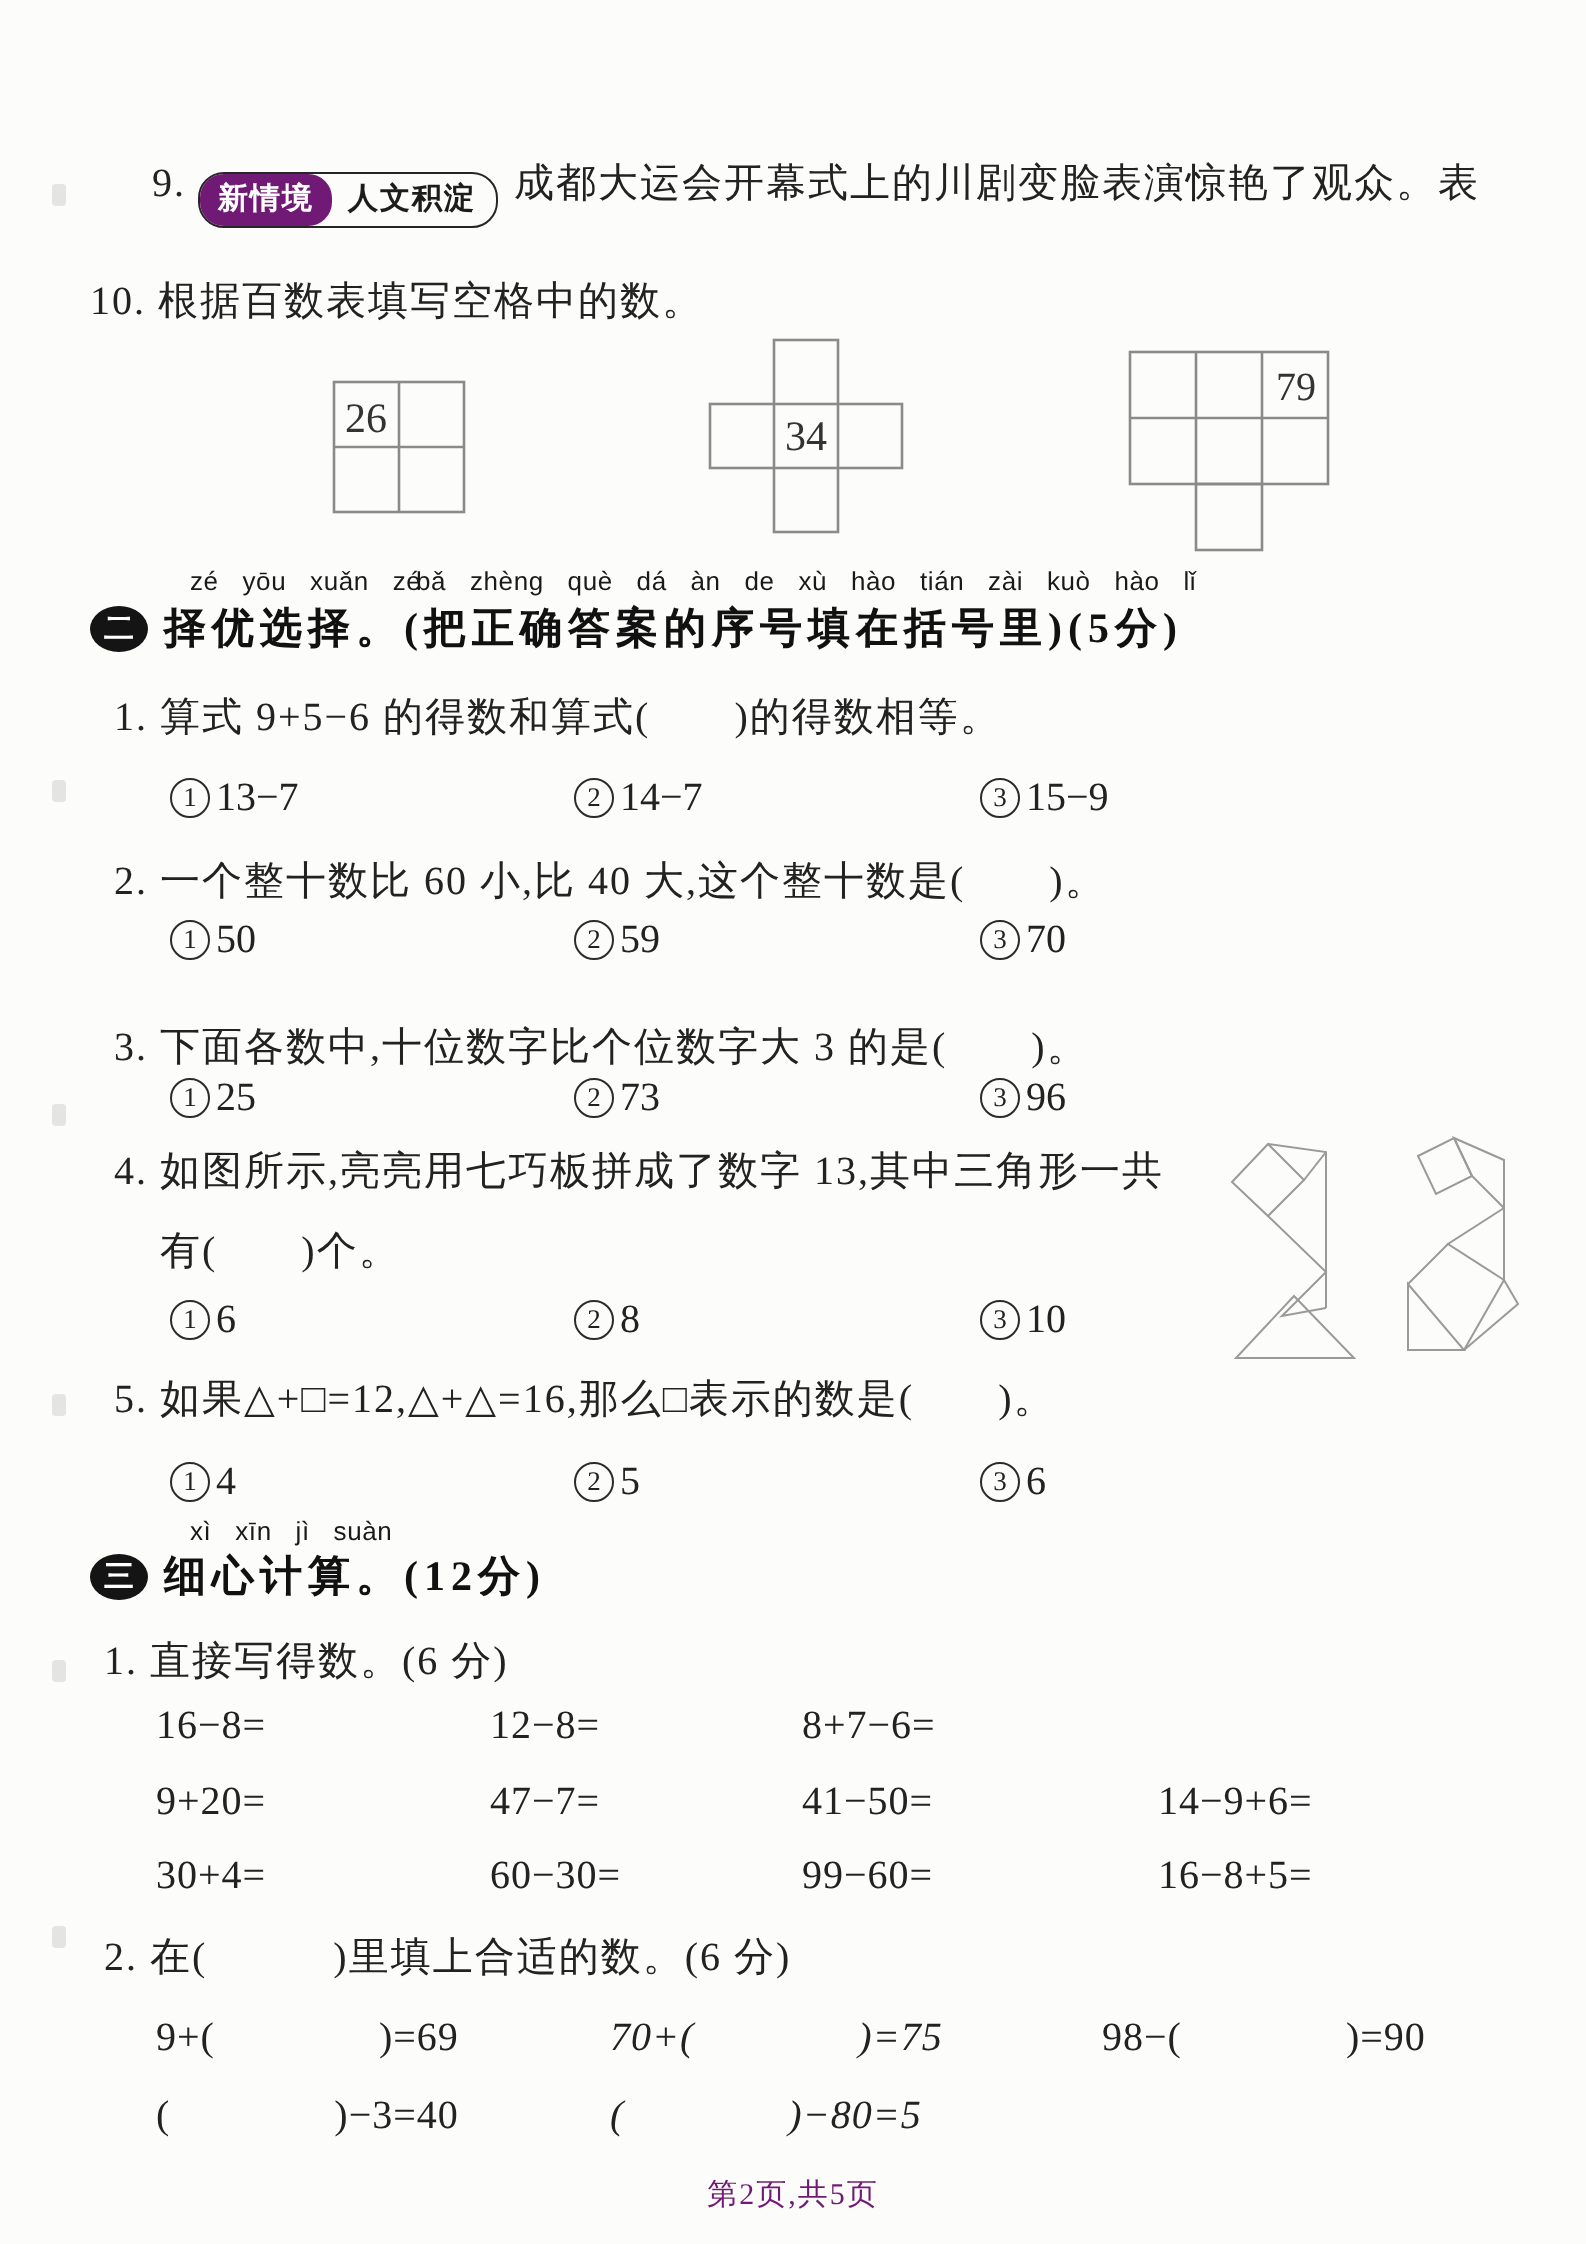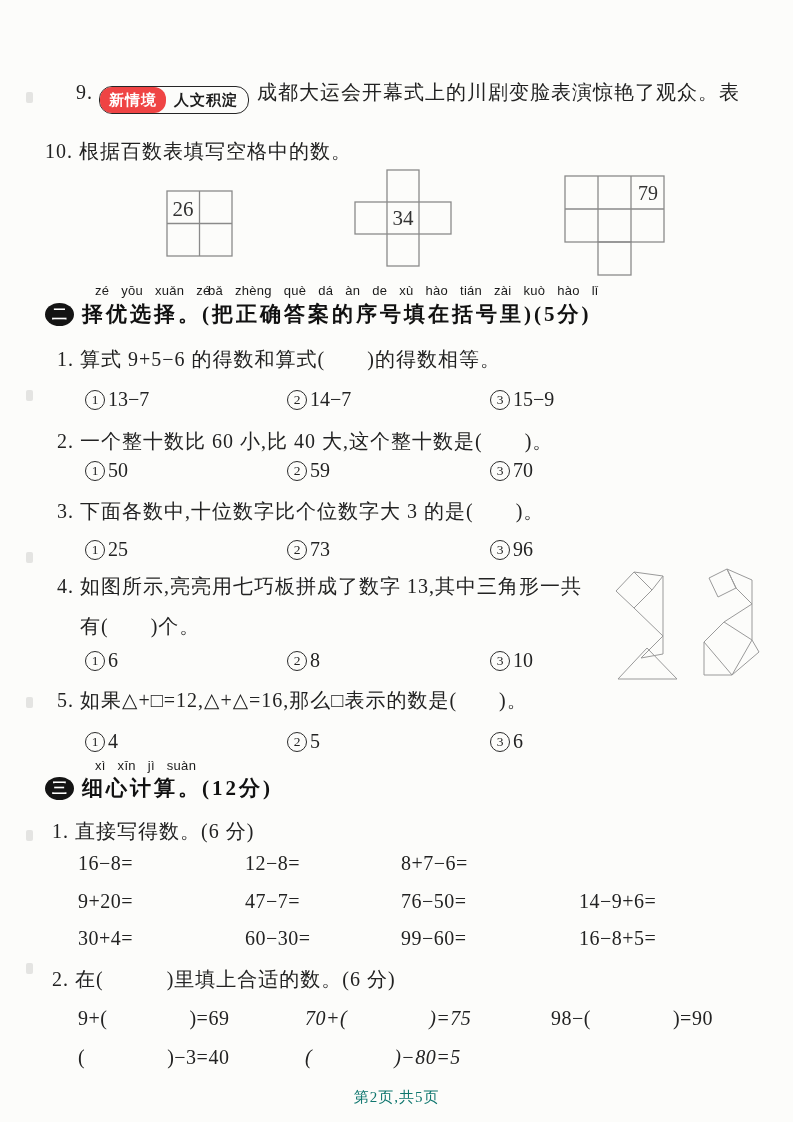--- a/index.html
+++ b/index.html
@@ -7,21 +7,21 @@
     position:relative;width:793px;height:1122px;margin:0 auto;
     background:#fcfcfa;overflow:hidden;
     font-family:"Liberation Serif","DejaVu Serif",serif;color:#222;
   }
   .line{position:absolute;font-size:20px;letter-spacing:1px;white-space:pre;line-height:28px;}
   .qnum{margin-right:4px;}
   
   .badge{display:inline-flex;align-items:center;height:26px;border:1.6px solid #262626;
     border-radius:13px;overflow:hidden;vertical-align:-6px;margin:0 8px 0 2px;
     font-family:"Liberation Sans","DejaVu Sans",sans-serif;}
-  .badge-dark{background:#ef4444;color:#fff;padding:0 9px;height:100%;display:flex;align-items:center;
+  .badge-dark{background:#701a75;color:#fff;padding:0 9px;height:100%;display:flex;align-items:center;
     border-radius:0 12px 12px 0;font-size:15px;font-weight:700;letter-spacing:1px;}
   .badge-light{padding:0 10px 0 8px;font-size:15px;font-weight:700;letter-spacing:1px;color:#1c1c1c;}
   
   .sec{position:absolute;width:720px;}
   .py{position:absolute;top:0;font-family:"Liberation Sans","DejaVu Sans",sans-serif;
     font-size:13px;color:#1a1a1a;letter-spacing:.3px;word-spacing:8px;white-space:pre;}
   .htitle{position:absolute;left:0;display:flex;align-items:center;}
   .sec-icon{width:29px;height:23px;border-radius:50%;background:#141414;color:#fff;
     display:inline-flex;align-items:center;justify-content:center;
     font-size:15px;font-weight:700;margin-right:8px;flex:none;}
@@ -38,21 +38,21 @@
   .calcrow span:nth-child(2){width:156px;}
   .calcrow span:nth-child(3){width:178px;}
   .fillrow{position:absolute;left:78px;display:flex;font-size:20px;letter-spacing:.5px;white-space:pre;}
   .fillrow span:nth-child(1){width:227px;}
   .fillrow span:nth-child(2){width:246px;font-style:italic;}
   
   .fig{position:absolute;}
   .fig path,.fig rect,.fig line{fill:none;stroke:#8a8a8a;stroke-width:1.3;}
   .fig text{fill:#333;font-family:"Liberation Serif","DejaVu Serif",serif;}
   .tangram path{fill:none;stroke:#9a9a9a;stroke-width:1;}
-  .footer{position:absolute;left:0;width:100%;text-align:center;font-size:15px;letter-spacing:1px;color:#0f766e;}
+  .footer{position:absolute;left:0;width:100%;text-align:center;font-size:15px;letter-spacing:1px;color:#701a75;}
   .smudge{position:absolute;width:7px;height:11px;background:#cfcfcd;border-radius:2px;opacity:.55;}
 </style>
 </head>
 <body>
 
 <div class="page">
 
   <div class="smudge" style="left:26px;top:92px"></div>
   <div class="smudge" style="left:26px;top:390px"></div>
   <div class="smudge" style="left:26px;top:552px"></div>
@@ -104,21 +104,21 @@
     <span class="opt"><span class="cnum">3</span><span>15−9</span></span>
   </div>
 
   <div class="line" style="top:427px;left:57px">2. 一个整十数比 60 小,比 40 大,这个整十数是(　　)。</div>
   <div class="opts" style="top:459px">
     <span class="opt"><span class="cnum">1</span><span>50</span></span>
     <span class="opt"><span class="cnum">2</span><span>59</span></span>
     <span class="opt"><span class="cnum">3</span><span>70</span></span>
   </div>
 
-  <div class="line" style="top:497px;left:57px">3. 下面各数中,十位数字比个位数字大 3 的是(　　)。</div>
+  <div class="line" style="top:510px;left:57px">3. 下面各数中,十位数字比个位数字大 3 的是(　　)。</div>
   <div class="opts" style="top:538px">
     <span class="opt"><span class="cnum">1</span><span>25</span></span>
     <span class="opt"><span class="cnum">2</span><span>73</span></span>
     <span class="opt"><span class="cnum">3</span><span>96</span></span>
   </div>
 
   <div class="line" style="top:572px;left:57px">4. 如图所示,亮亮用七巧板拼成了数字 13,其中三角形一共</div>
   <div class="line" style="top:612px;left:80px">有(　　)个。</div>
   <div class="opts" style="top:649px">
     <span class="opt"><span class="cnum">1</span><span>6</span></span>
@@ -160,21 +160,21 @@
   <div class="line" style="top:817px;left:52px">1. 直接写得数。(6 分)</div>
 
   <div class="calcrow" style="top:852px">
     <span>16−8=</span>
     <span>12−8=</span>
     <span>8+7−6=</span>
   </div>
   <div class="calcrow" style="top:890px">
     <span>9+20=</span>
     <span>47−7=</span>
-    <span>76−50=</span>
+    <span>41−50=</span>
     <span>14−9+6=</span>
   </div>
   <div class="calcrow" style="top:927px">
     <span>30+4=</span>
     <span>60−30=</span>
     <span>99−60=</span>
     <span>16−8+5=</span>
   </div>
 
   <div class="line" style="top:965px;left:52px">2. 在(　　　)里填上合适的数。(6 分)</div>

